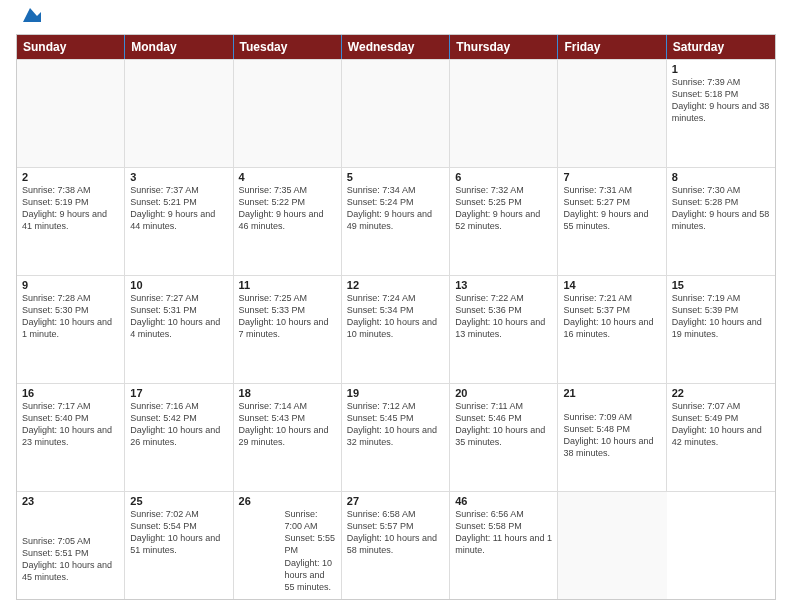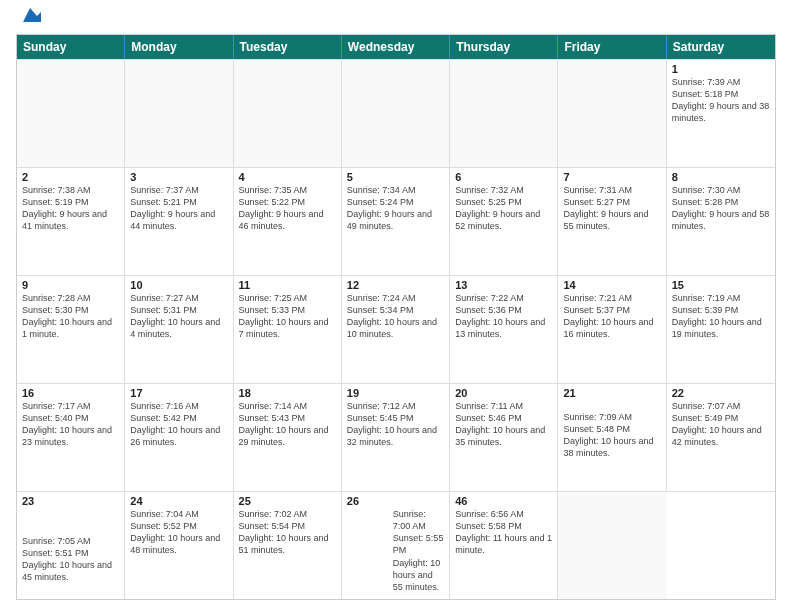--- a/index.html
+++ b/index.html
@@ -43,21 +43,21 @@
     }
     .calendar {
       flex: 1;
       display: flex;
       flex-direction: column;
       border: 1px solid #ccc;
     }
     .cal-header {
       display: grid;
       grid-template-columns: repeat(7, 1fr);
-      background: #0f766e;
+      background: #7f1d1d;
     }
     .cal-header-cell {
       color: white;
       font-size: 12px;
       font-weight: bold;
       padding: 5px 6px;
       text-align: left;
       border-right: 1px solid #3a8bd5;
     }
     .cal-header-cell:last-child { border-right: none; }
@@ -277,36 +277,36 @@
           </div>
         </div>
         <div class="cal-row">
           <div class="cal-cell">
             <span class="day-num">23</span>
             <div class="day-info" style="white-space: pre-line; margin-top: 28px;">Sunrise: 7:05 AM
 Sunset: 5:51 PM
 Daylight: 10 hours and 45 minutes.</div>
           </div>
           <div class="cal-cell">
-            <span class="day-num">24</span>
-            <div class="day-info" style="white-space: pre-line;">Sunrise: 7:04 AM
-Sunset: 5:52 PM
-Daylight: 10 hours and 48 minutes.</div>
-          </div>
-          <div class="cal-cell">
             <span class="day-num">25</span>
             <div class="day-info" style="white-space: pre-line;">Sunrise: 7:02 AM
 Sunset: 5:54 PM
 Daylight: 10 hours and 51 minutes.</div>
           </div>
           <div class="cal-cell">
             <span class="day-num">26</span>
             <div class="day-info" style="white-space: pre-line; margin-left: 46px;">Sunrise: 7:00 AM
 Sunset: 5:55 PM
 Daylight: 10 hours and 55 minutes.</div>
+          </div>
+          <div class="cal-cell">
+            <span class="day-num">27</span>
+            <div class="day-info" style="white-space: pre-line;">Sunrise: 6:58 AM
+Sunset: 5:57 PM
+Daylight: 10 hours and 58 minutes.</div>
           </div>
           <div class="cal-cell">
             <span class="day-num">46</span>
             <div class="day-info" style="white-space: pre-line;">Sunrise: 6:56 AM
 Sunset: 5:58 PM
 Daylight: 11 hours and 1 minute.</div>
           </div>
           <div class="cal-cell empty"></div>
         </div>
       </div>

